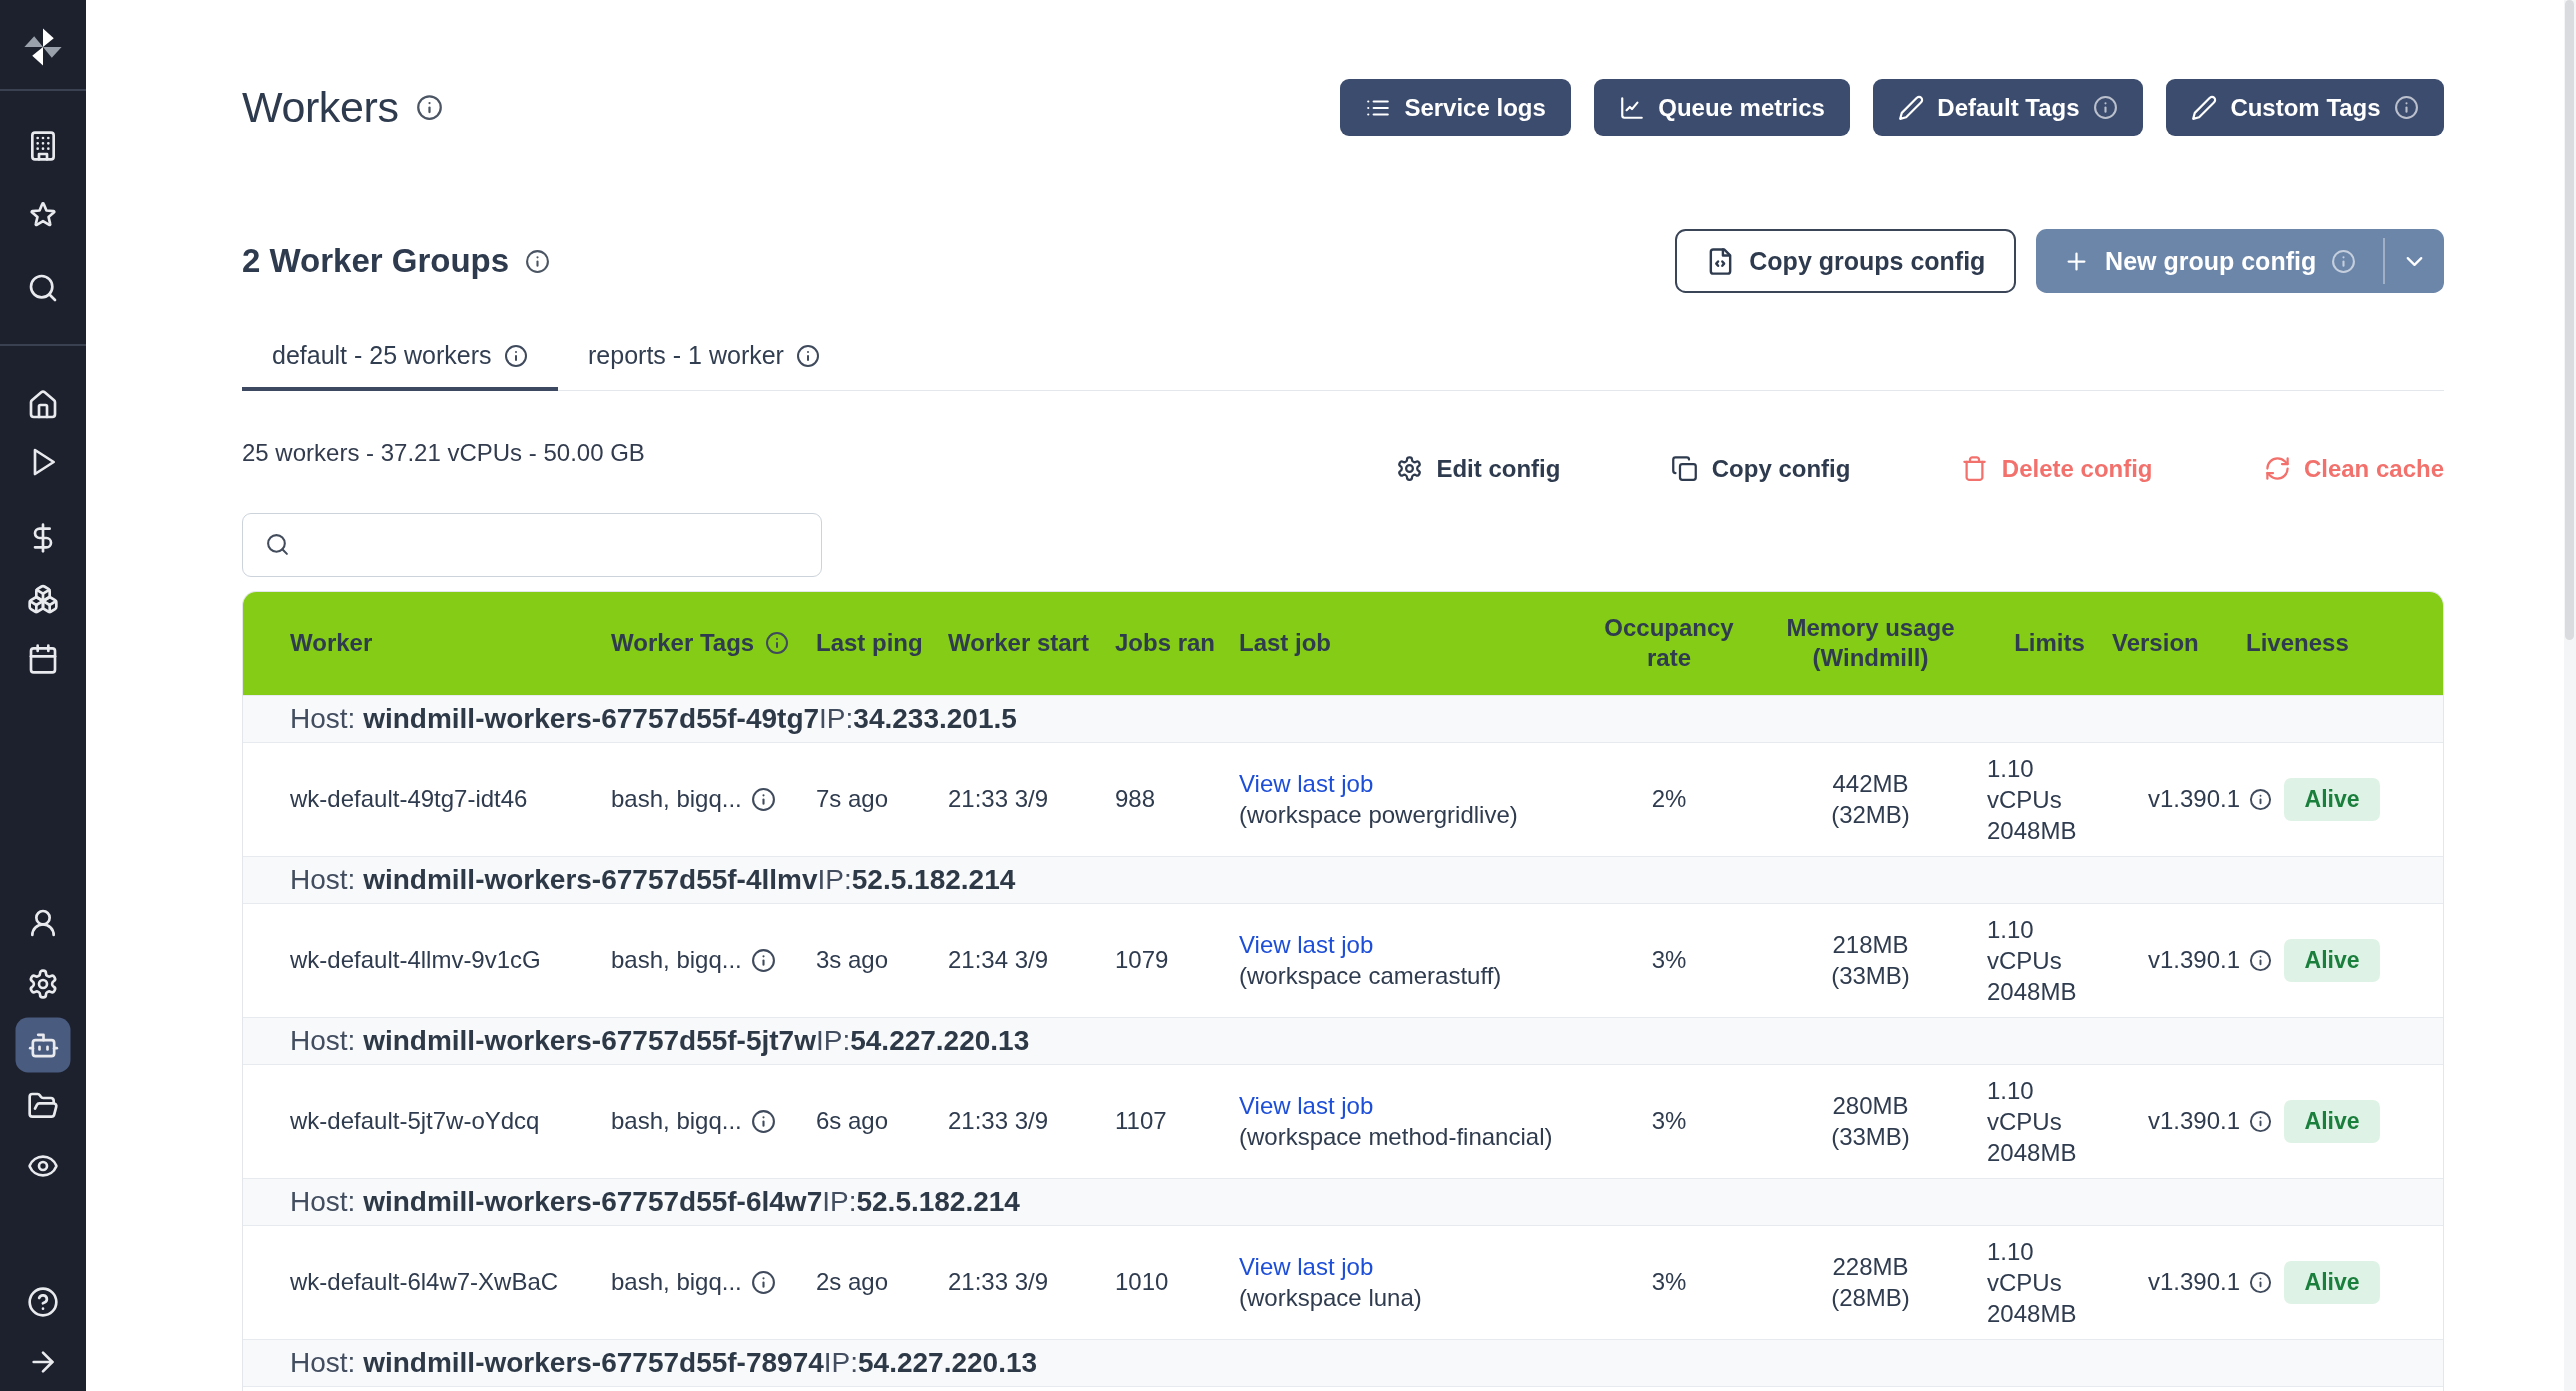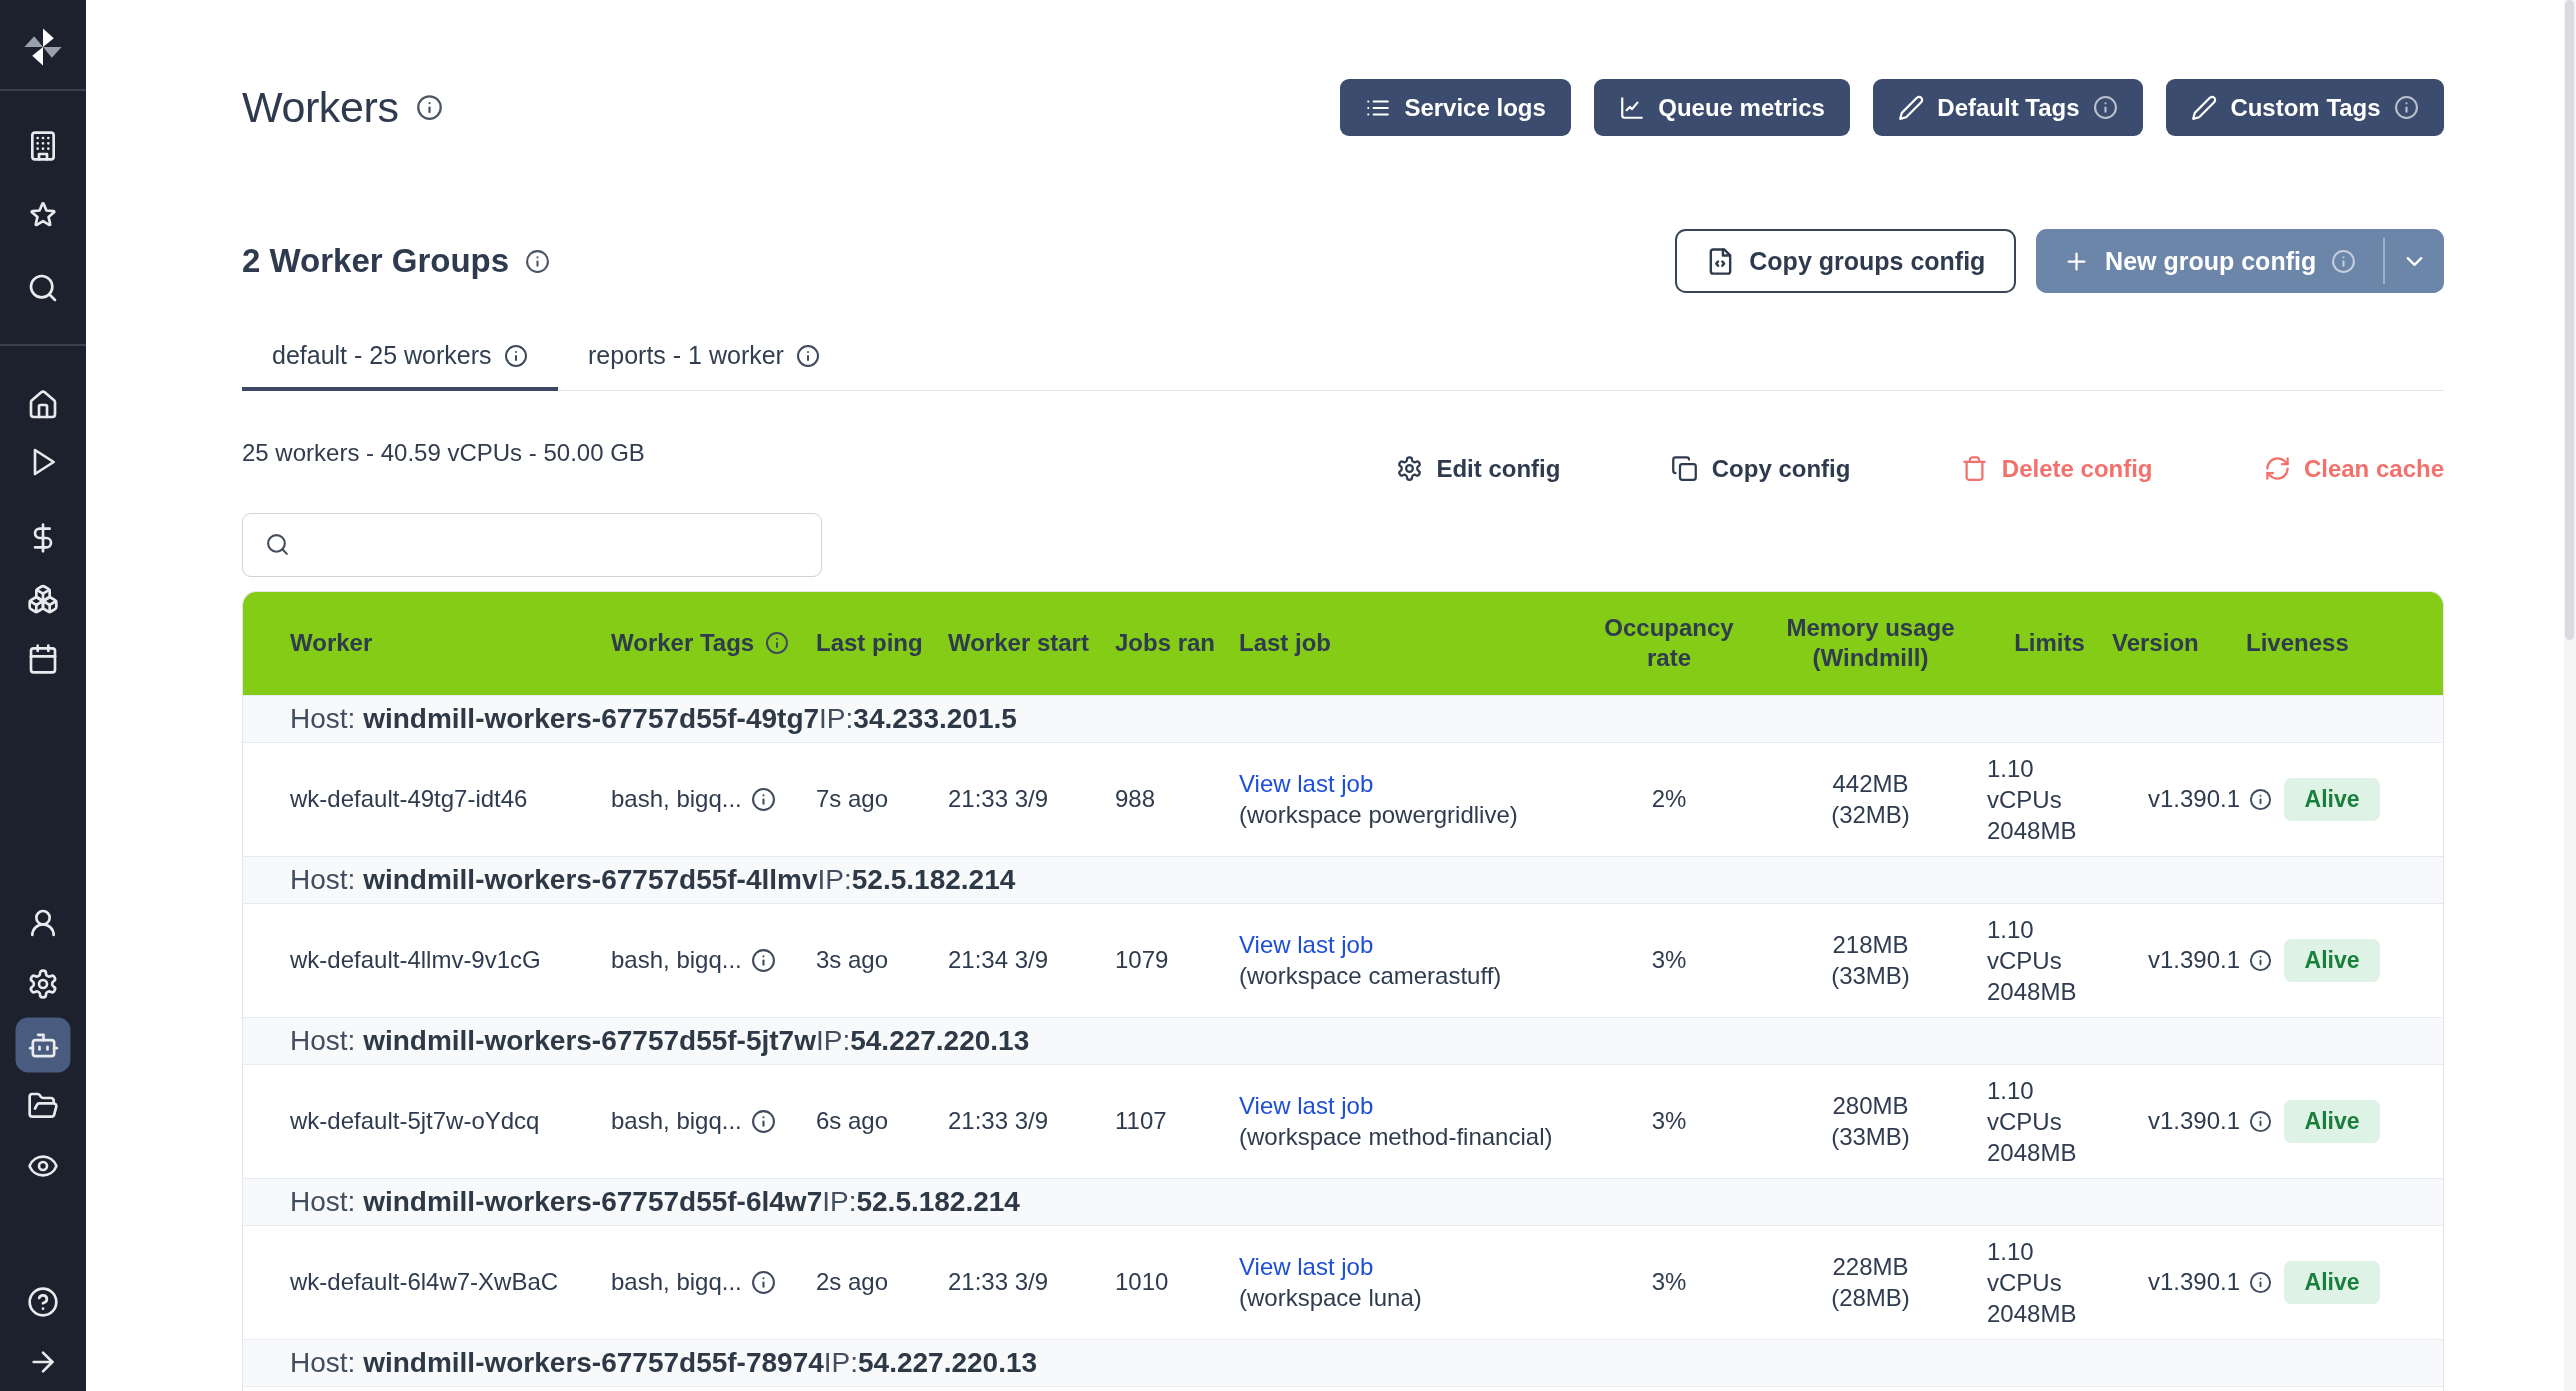--- a/index.html
+++ b/index.html
@@ -392,21 +392,21 @@
           <svg viewBox="0 0 24 24" fill="none" stroke="currentColor" stroke-width="2" stroke-linecap="round" stroke-linejoin="round">
             <circle cx="12" cy="12" r="10"></circle>
             <path d="M12 16v-4"></path>
             <path d="M12 8h.01"></path>
           </svg>
         </span>
     </div>
   </div>
 
   <div class="config-row">
-    <div class="config-summary">25 workers - 40.59 vCPUs - 50.00 GB</div>
+    <div class="config-summary">25 workers - 37.21 vCPUs - 50.00 GB</div>
     <div class="config-actions" id="cfg-actions">
         <button class="cfg-action">
           <span style="display:inline-flex">
             <svg viewBox="0 0 24 24" fill="none" stroke="currentColor" stroke-width="2" stroke-linecap="round" stroke-linejoin="round">
               <path d="M12.22 2h-.44a2 2 0 0 0-2 2v.18a2 2 0 0 1-1 1.73l-.43.25a2 2 0 0 1-2 0l-.15-.08a2 2 0 0 0-2.73.73l-.22.38a2 2 0 0 0 .73 2.73l.15.1a2 2 0 0 1 1 1.72v.51a2 2 0 0 1-1 1.74l-.15.09a2 2 0 0 0-.73 2.73l.22.38a2 2 0 0 0 2.73.73l.15-.08a2 2 0 0 1 2 0l.43.25a2 2 0 0 1 1 1.73V20a2 2 0 0 0 2 2h.44a2 2 0 0 0 2-2v-.18a2 2 0 0 1 1-1.73l.43-.25a2 2 0 0 1 2 0l.15.08a2 2 0 0 0 2.73-.73l.22-.39a2 2 0 0 0-.73-2.73l-.15-.08a2 2 0 0 1-1-1.74v-.5a2 2 0 0 1 1-1.74l.15-.09a2 2 0 0 0 .73-2.73l-.22-.38a2 2 0 0 0-2.73-.73l-.15.08a2 2 0 0 1-2 0l-.43-.25a2 2 0 0 1-1-1.73V4a2 2 0 0 0-2-2z"></path>
               <circle cx="12" cy="12" r="3"></circle>
             </svg>
           </span>
           <span>Edit config</span>
         </button>

